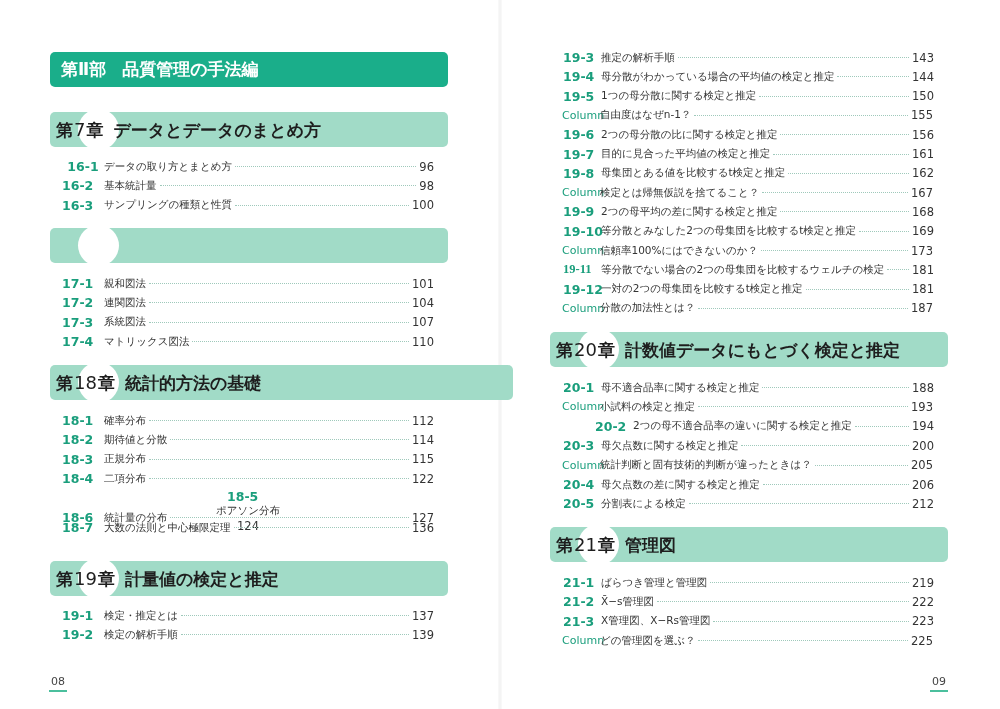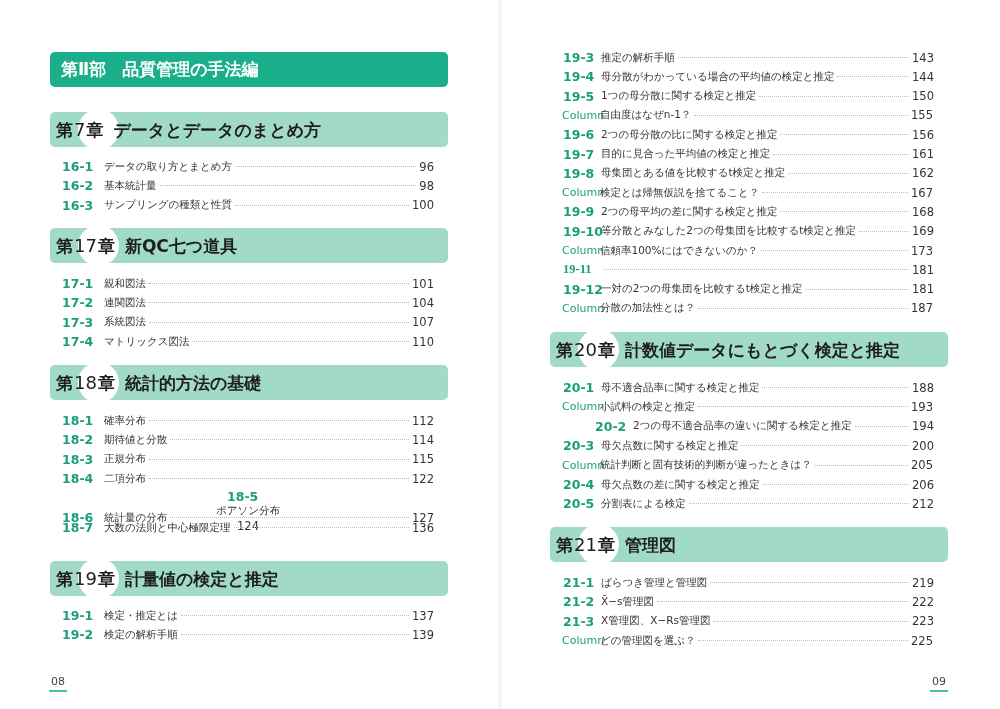--- a/index.html
+++ b/index.html
@@ -55,41 +55,40 @@
 </div>
 <div class="folio" style="left:932px;">
   <span>09</span>
   <div class="bar"></div>
 </div>
 
 <div class="chapter-bar" style="left: 50px; top: 112px; width: 398px;">
     <div class="circle"></div>
     <div class="label"><span>第</span><span class="no">7</span><span>章</span><span class="title">データとデータのまとめ方</span></div>
   </div>
-<div class="entry" style="left: 62px; top: 157px; width: 372px;">
+<div class="entry" style="left: 62px; top: 157px; width: 372px; text-align: center;">
     <span class="sec">16-1</span>
     <span class="text">データの取り方とまとめ方</span>
     <span class="dots"></span>
     <span class="pg">96</span>
   </div>
 <div class="entry" style="left: 62px; top: 176.4px; width: 372px;">
     <span class="sec">16-2</span>
     <span class="text">基本統計量</span>
     <span class="dots"></span>
     <span class="pg">98</span>
   </div>
 <div class="entry" style="left: 62px; top: 195.8px; width: 372px;">
     <span class="sec">16-3</span>
     <span class="text">サンプリングの種類と性質</span>
     <span class="dots"></span>
     <span class="pg">100</span>
   </div>
 <div class="chapter-bar" style="left: 50px; top: 228px; width: 398px;">
     <div class="circle"></div>
-    <div class="label"><span>第</span><span class="no">17</span><span>章</span><span class="title">新QC七つ道具</span></div>
   </div>
 <div class="entry" style="left: 62px; top: 274px; width: 372px;">
     <span class="sec">17-1</span>
     <span class="text">親和図法</span>
     <span class="dots"></span>
     <span class="pg">101</span>
   </div>
 <div class="entry" style="left: 62px; top: 293.4px; width: 372px;">
     <span class="sec">17-2</span>
     <span class="text">連関図法</span>
@@ -101,21 +100,21 @@
     <span class="text">系統図法</span>
     <span class="dots"></span>
     <span class="pg">107</span>
   </div>
 <div class="entry" style="left: 62px; top: 332.2px; width: 372px;">
     <span class="sec">17-4</span>
     <span class="text">マトリックス図法</span>
     <span class="dots"></span>
     <span class="pg">110</span>
   </div>
-<div class="chapter-bar" style="left: 50px; top: 365px; width: 398px;">
+<div class="chapter-bar" style="left: 50px; top: 365px; width: 463px;">
     <div class="circle"></div>
     <div class="label"><span>第</span><span class="no">18</span><span>章</span><span class="title">統計的方法の基礎</span></div>
   </div>
 <div class="entry" style="left: 62px; top: 411px; width: 372px;">
     <span class="sec">18-1</span>
     <span class="text">確率分布</span>
     <span class="dots"></span>
     <span class="pg">112</span>
   </div>
 <div class="entry" style="left: 62px; top: 430.4px; width: 372px;">
@@ -231,20 +230,21 @@
     <span class="pg">169</span>
   </div>
 <div class="entry" style="left: 562px; top: 241px; width: 371px;">
     <span class="sec column" style="width: 38px;">Column</span>
     <span class="text">信頼率100%にはできないのか？</span>
     <span class="dots"></span>
     <span class="pg">173</span>
   </div>
 <div class="entry" style="left: 563px; top: 260.3px; width: 371px;">
     <span class="sec" style="width: 38px; font-family: Liberation Serif, serif;">19-11</span>
+    <span class="text">等分散でない場合の2つの母集団を比較するウェルチの検定</span>
     <span class="dots"></span>
     <span class="pg">181</span>
   </div>
 <div class="entry" style="left: 563px; top: 279.6px; width: 371px;">
     <span class="sec" style="width: 38px;">19-12</span>
     <span class="text">一対の2つの母集団を比較するt検定と推定</span>
     <span class="dots"></span>
     <span class="pg">181</span>
   </div>
 <div class="entry" style="left: 562px; top: 298.9px; width: 371px;">

